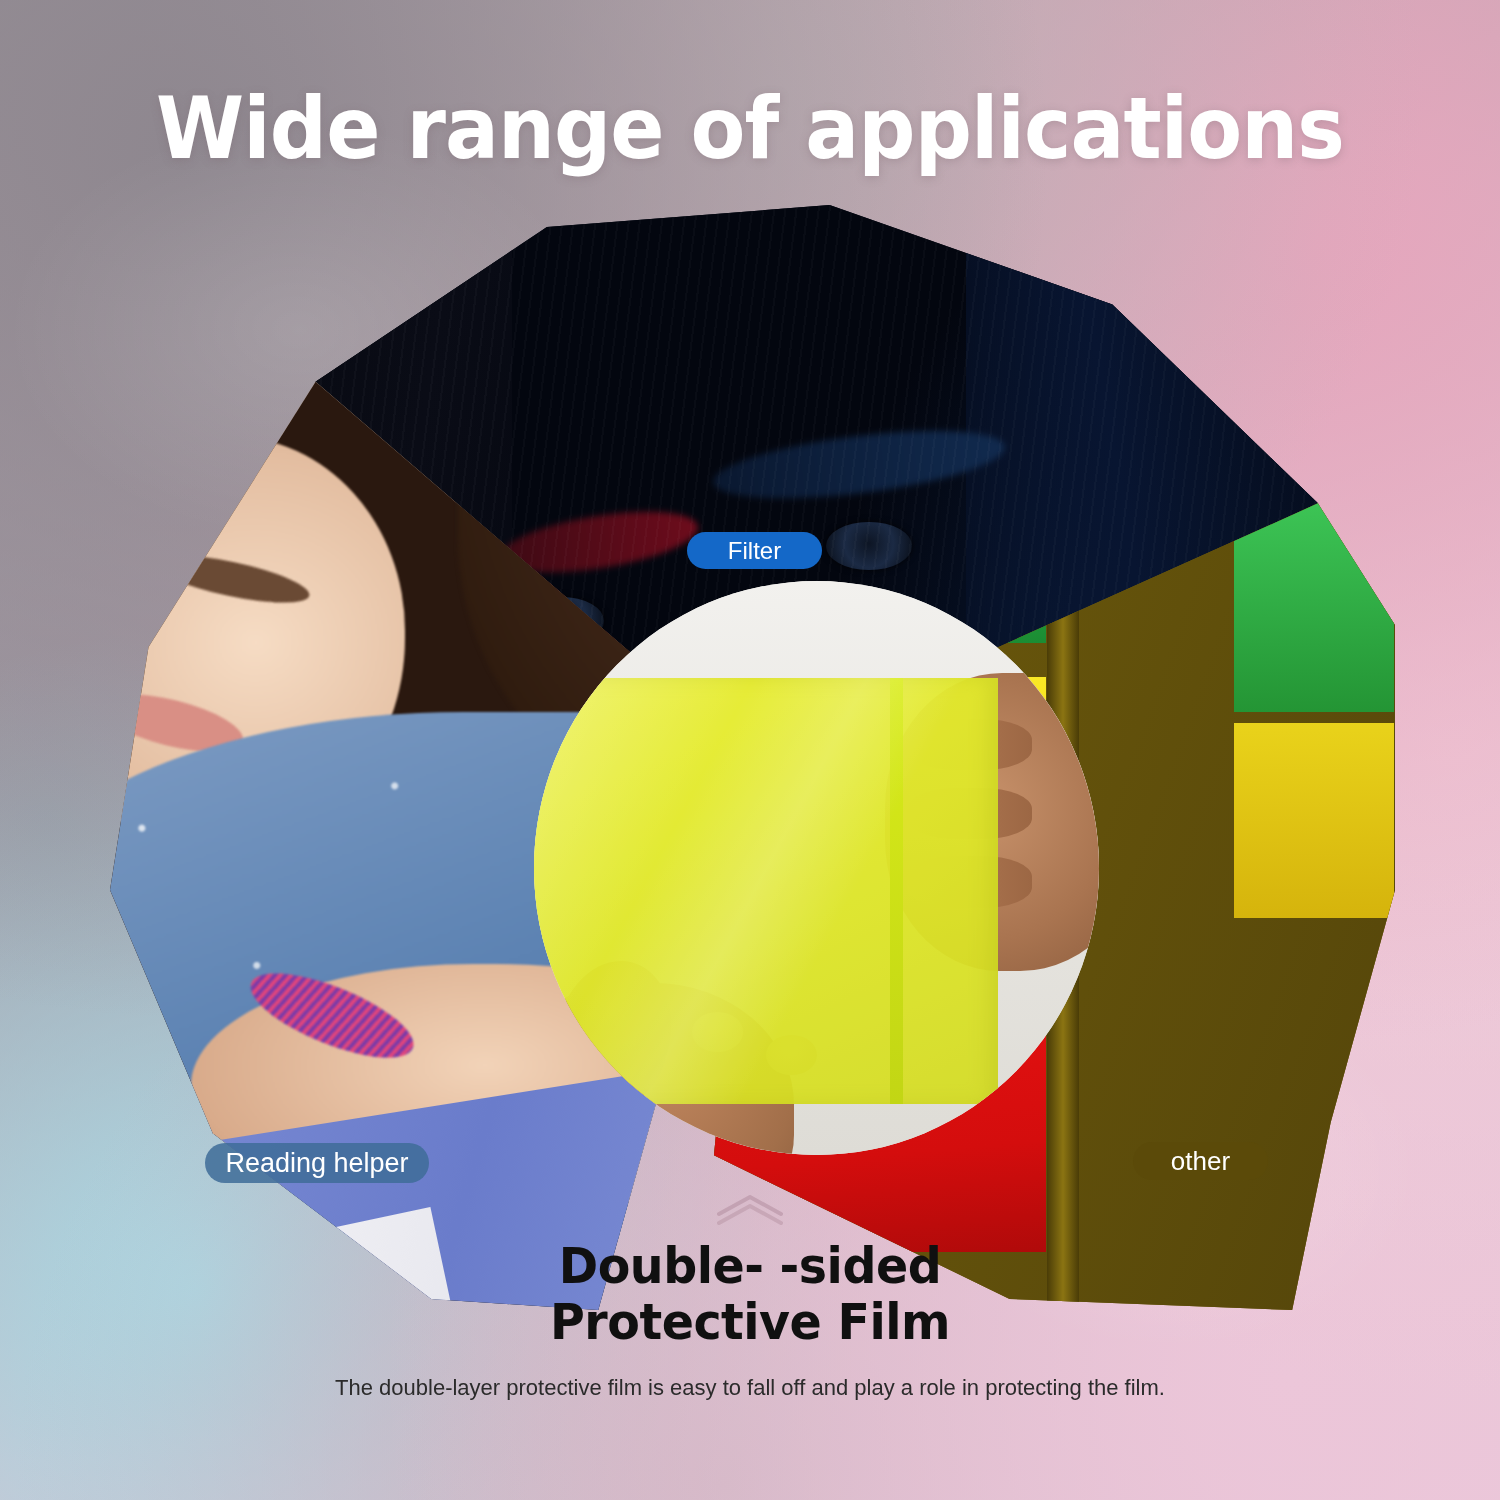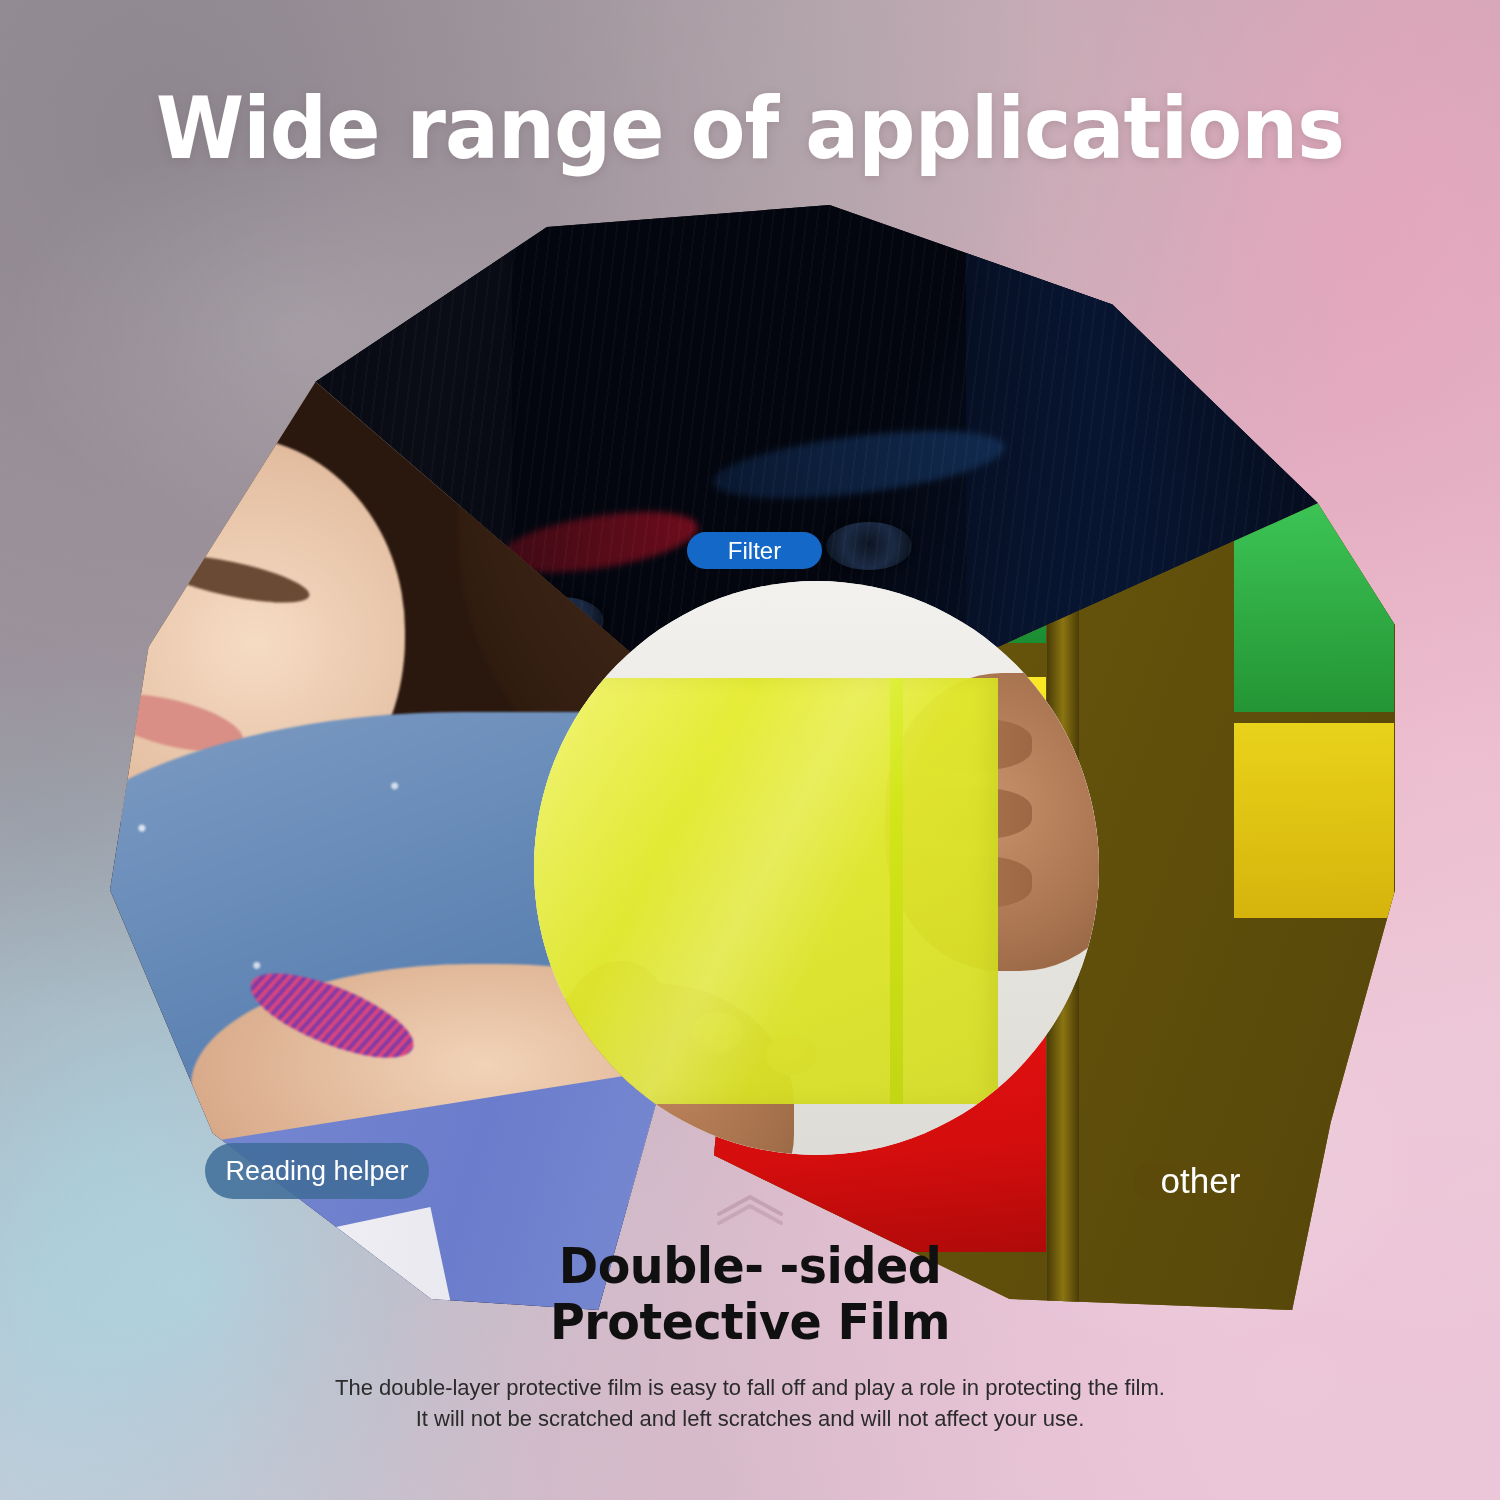--- a/index.html
+++ b/index.html
@@ -265,30 +265,29 @@
     z-index:9;
   }
   #badge-filter {
     left:687px; top:532px;
     width:135px; height:37px;
     background:#1468c8;
     font-size:24px;
   }
   #badge-reading {
     left:205px; top:1143px;
-    width:224px; height:56px;
+    width:224px; height:40px;
     background:rgba(63,108,152,.86);
     font-size:27px;
   }
   #badge-other {
     left:1133px; top:1142px;
     width:135px; height:38px;
     background:#5b4a09;
-    font-size:35px;
-    margin-top:20px;
+    font-size:26px;
   }
 
   
   #chevron {
     position:absolute; left:0; right:0; top:1192px;
     text-align:center; pointer-events:none;
   }
   #chevron svg { opacity:.5; }
   #heading {
     position:absolute; left:0; width:100%; top:1238px;
@@ -405,16 +404,15 @@
     </svg>
   </div>
 
   <div id="heading">
     <span>Double- -sided</span><br>
     <span>Protective Film</span>
   </div>
 
   <div id="caption">
     <span class="cap-line">The double-layer protective film is easy to fall off and play a role in protecting the film.</span>
-    <span class="cap-line">It will not be scratched and left scratches and will not affect your use.</span>
   </div>
 
 </div>
 
 </body></html>

